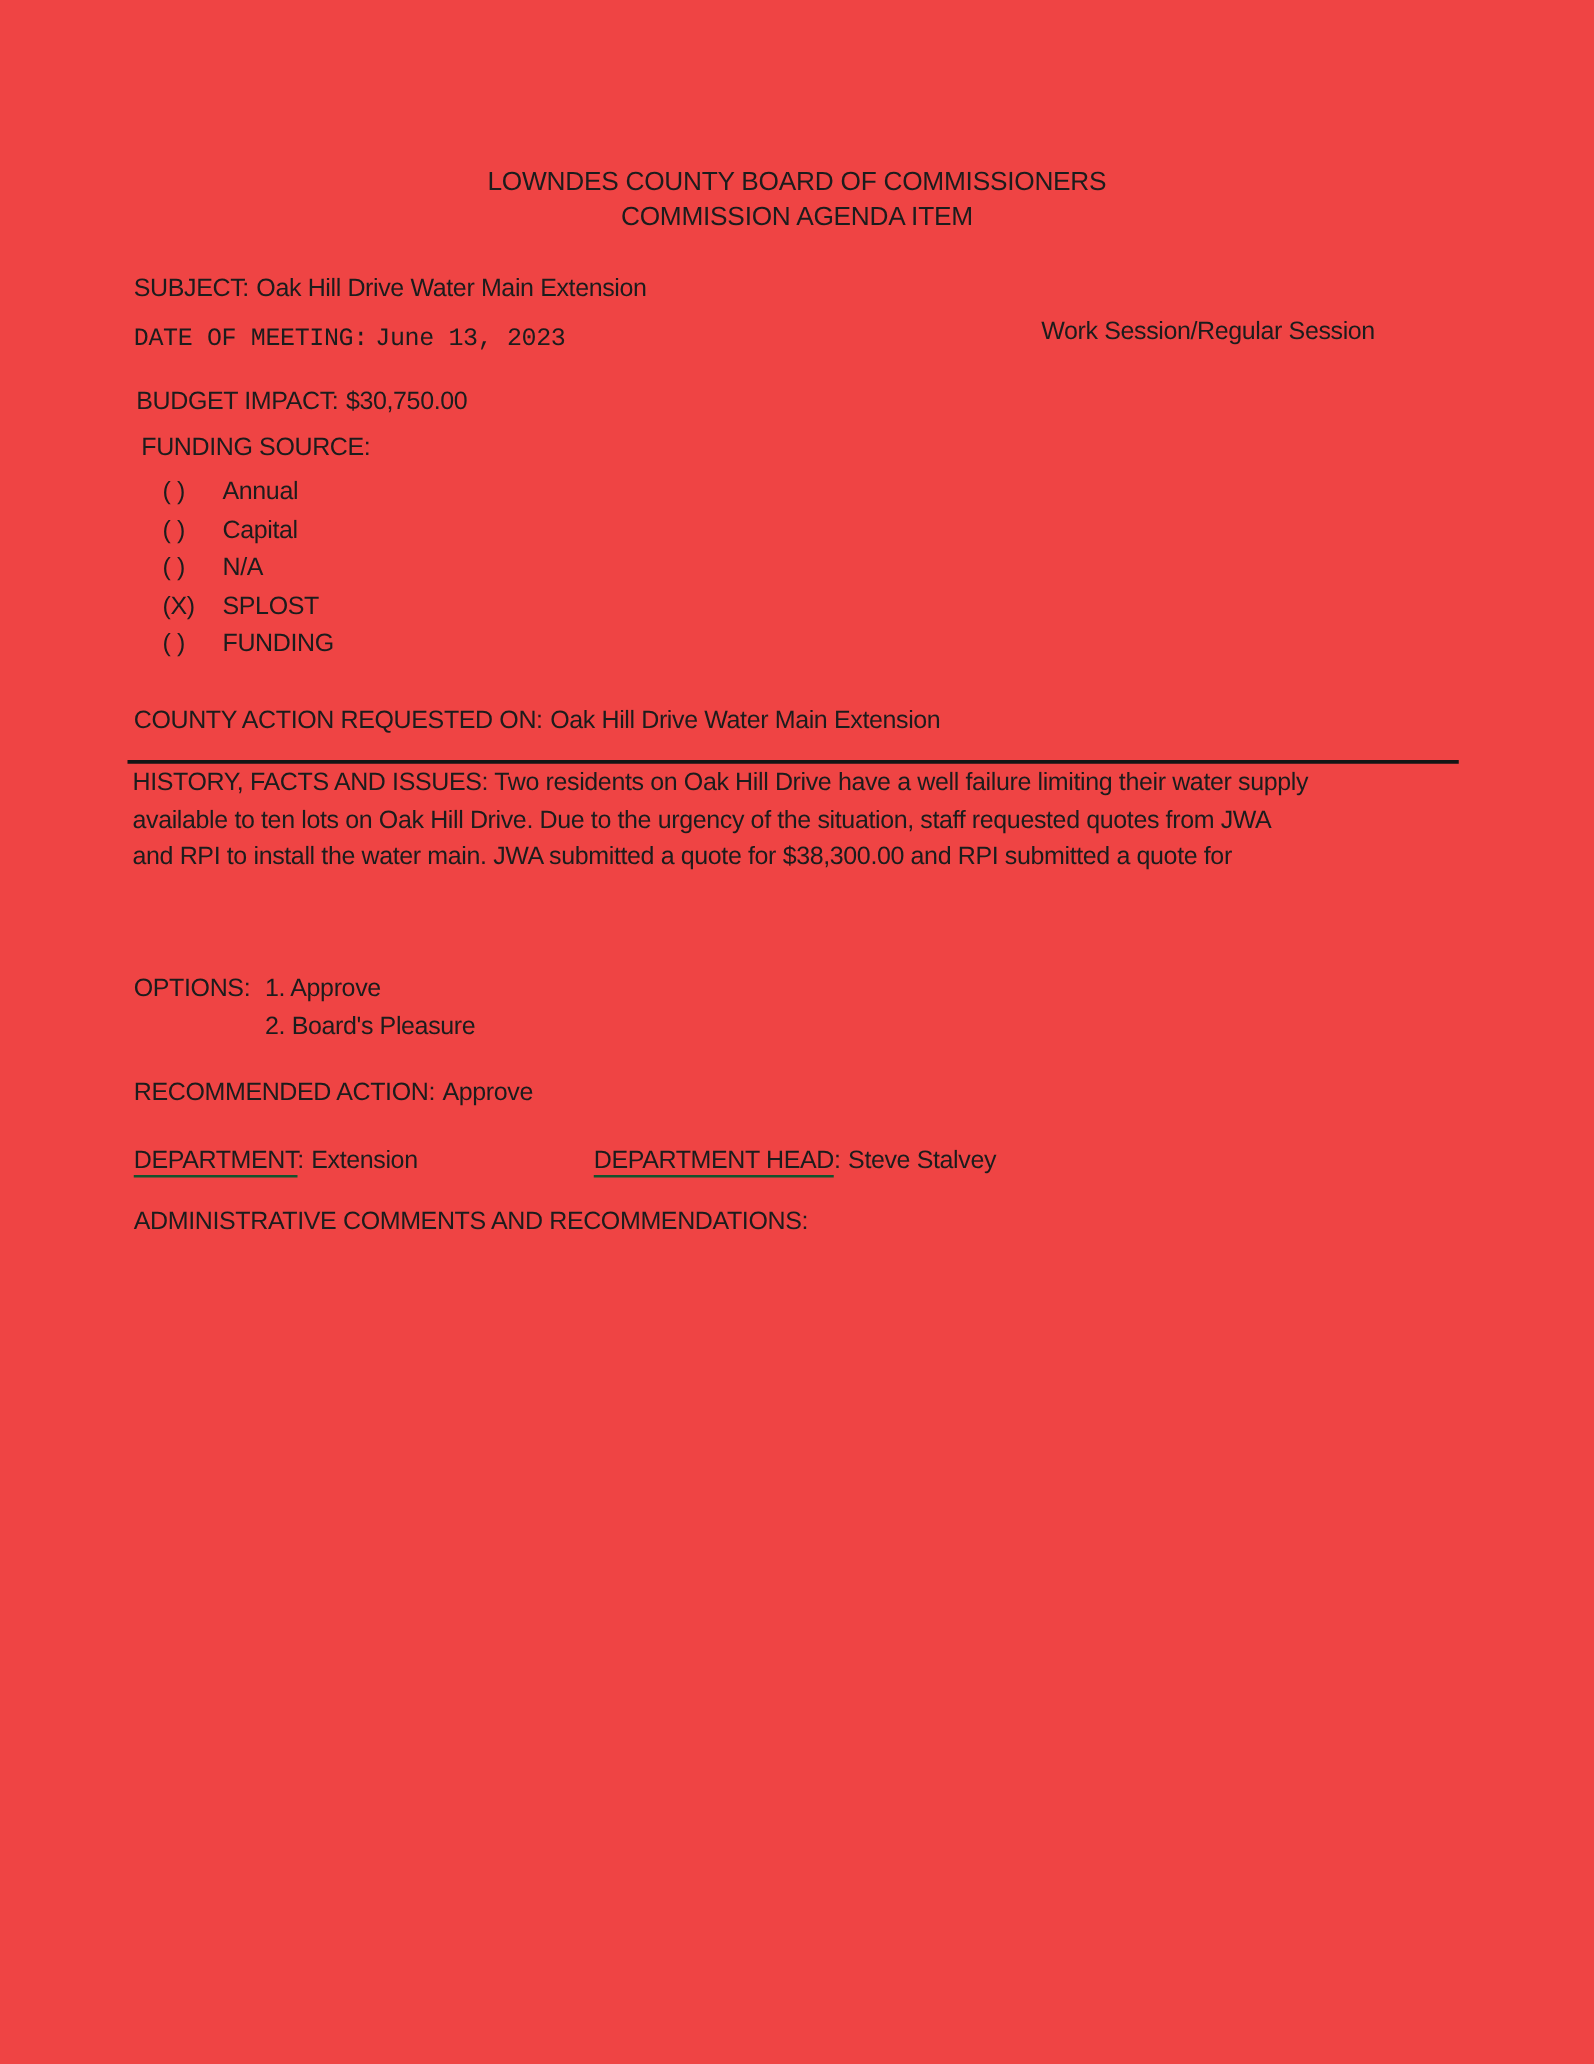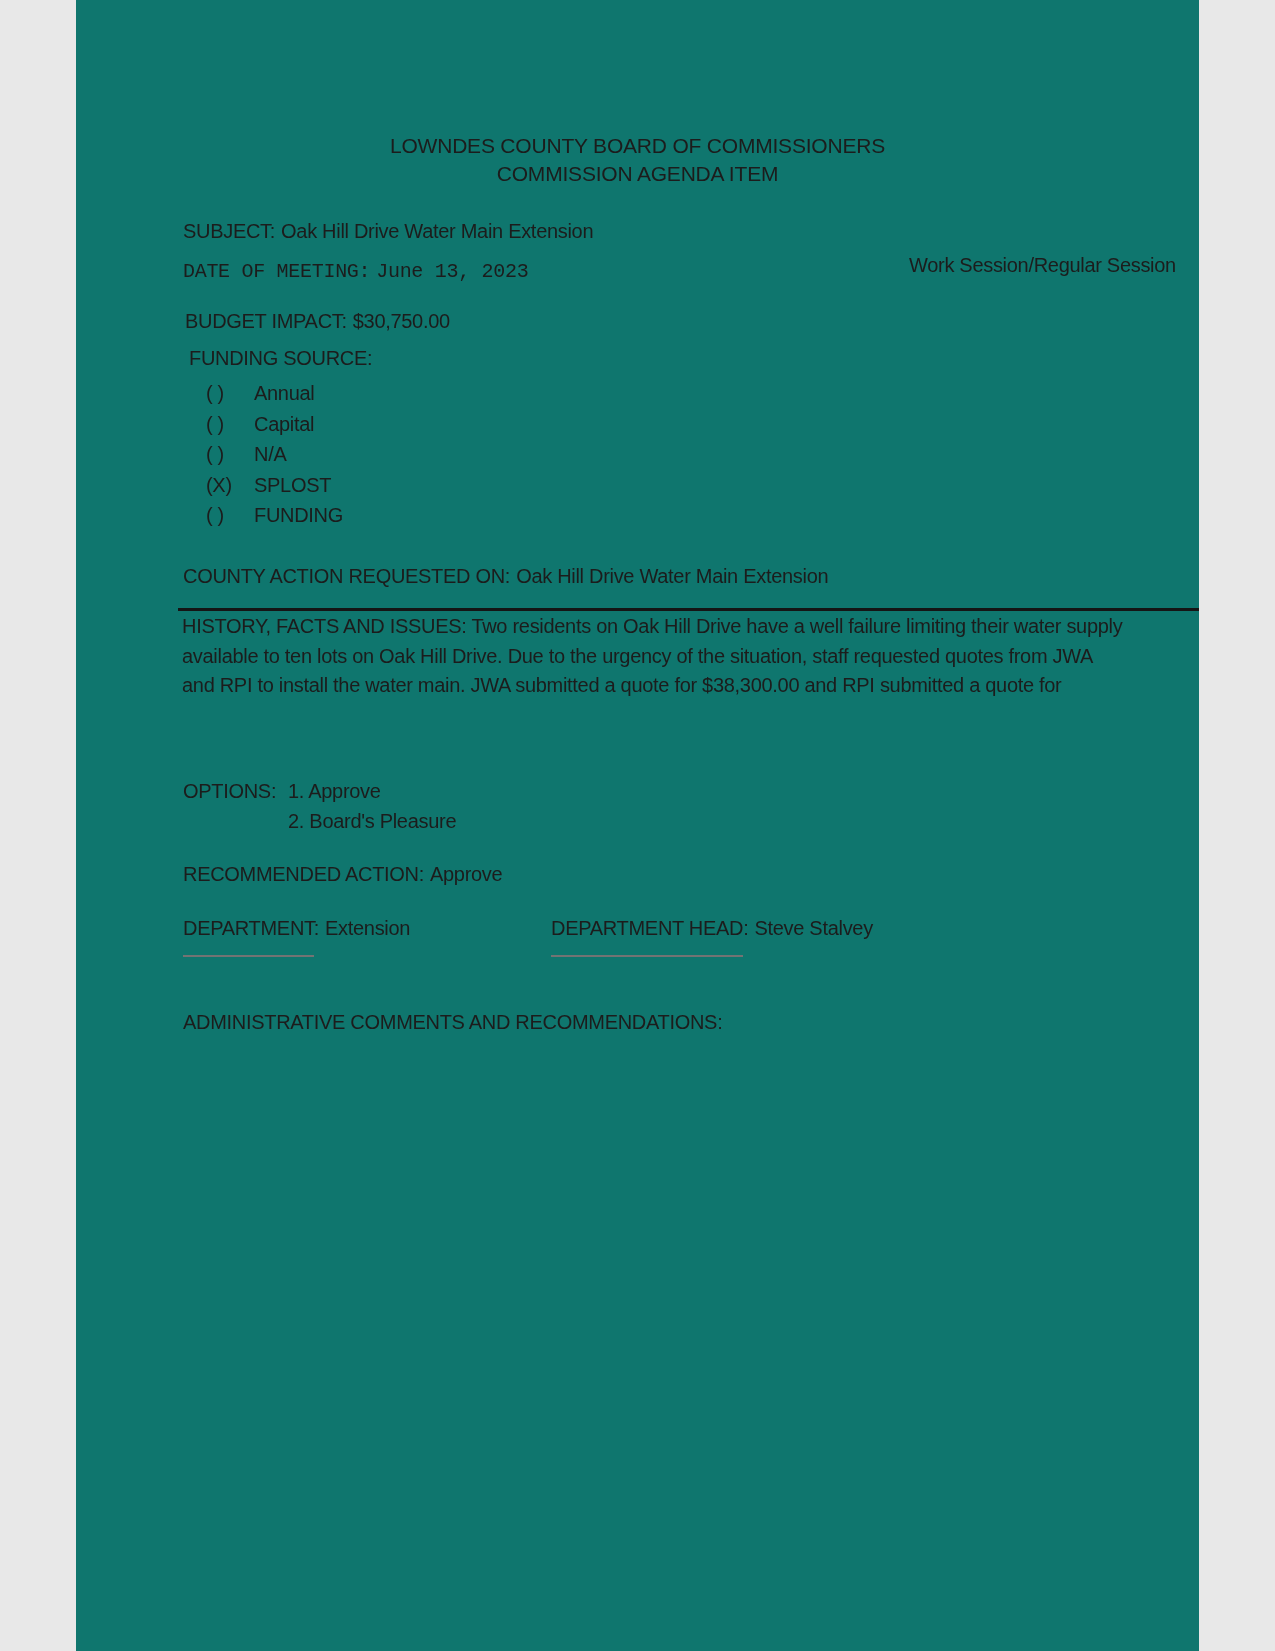--- a/index.html
+++ b/index.html
@@ -2,24 +2,24 @@
 <html><head>
 <meta charset="utf-8">
 <style>
   html, body {
     margin: 0;
     padding: 0;
     background: #e8e8e8;
   }
   .page {
     position: relative;
-    width: 1123px;
+    width: 1275px;
     height: 1651px;
     margin: 0 auto;
-    background: #0f766e;
+    background: #ef4444;
     color: #1c1c1c;
     font-family: "Liberation Sans", sans-serif;
     font-size: 20px;
     letter-spacing: -0.3px;
     overflow: hidden;
   }
   .abs { position: absolute; white-space: nowrap; line-height: 23px; }
   .title-block {
     position: absolute;
     top: 132px;
@@ -48,21 +48,21 @@
   }
   .history {
     position: absolute;
     top: 612px;
     left: 106px;
     line-height: 29.5px;
     white-space: nowrap;
   }
   .options-items { position: absolute; top: 780px; left: 212px; }
   .options-items div { height: 23px; margin-bottom: 7px; line-height: 23px; white-space: nowrap; }
-  .u { border-bottom: 2px solid #737373; padding-bottom: 16px; }
+  .u { border-bottom: 2px solid #14532d; padding-bottom: 1px; }
 </style>
 </head>
 <body>
 
 <div class="page">
 
   <div class="title-block">
     <div>LOWNDES COUNTY BOARD OF COMMISSIONERS</div>
     <div>COMMISSION AGENDA ITEM</div>
   </div>
@@ -122,15 +122,15 @@
   </div>
 
   <div class="abs" style="top:917px; left:107px;">
     <span class="u">DEPARTMENT</span><span>:</span><span class="val">Extension</span>
   </div>
 
   <div class="abs" style="top:917px; left:475px;">
     <span class="u">DEPARTMENT HEAD</span><span>:</span><span class="val">Steve Stalvey</span>
   </div>
 
-  <div class="abs" style="top:1011px; left:107px;">ADMINISTRATIVE COMMENTS AND RECOMMENDATIONS:</div>
+  <div class="abs" style="top:966px; left:107px;">ADMINISTRATIVE COMMENTS AND RECOMMENDATIONS:</div>
 
 </div>
 
 </body></html>

